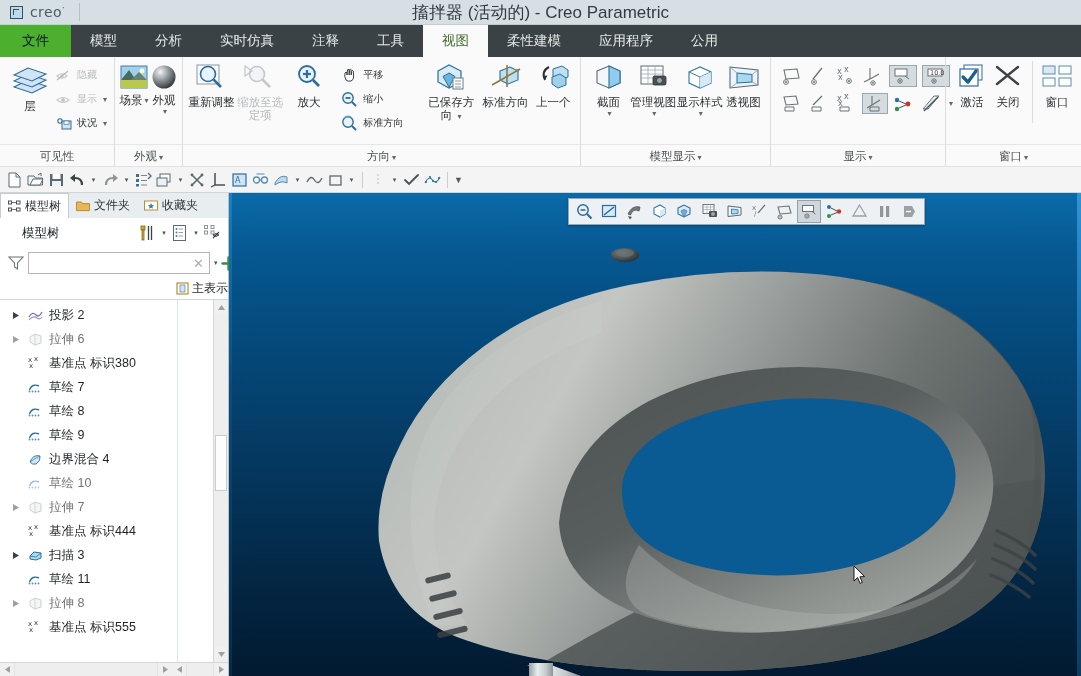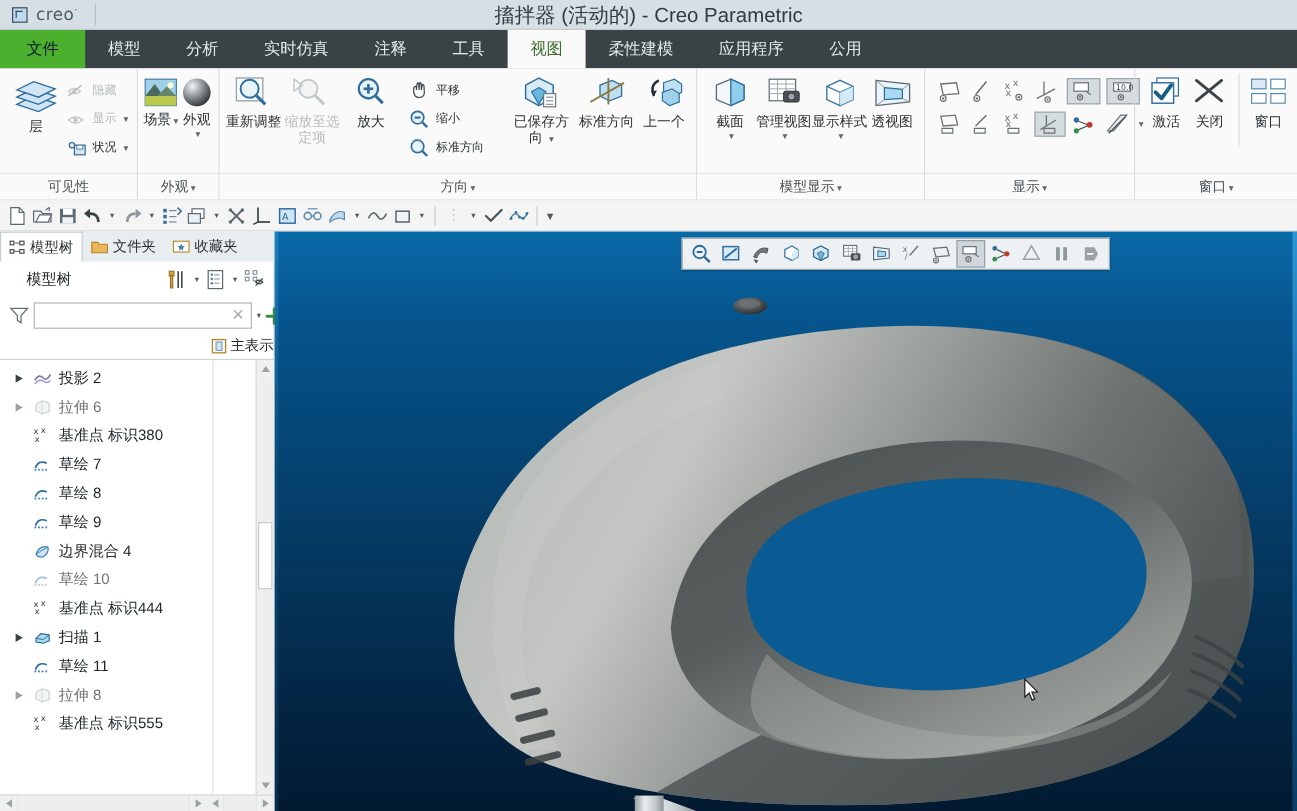--- a/index.html
+++ b/index.html
@@ -921,20 +921,34 @@
                   <g fill="#4a8ec0">
                     <circle cx="1.5" cy="11.5" r=".9"></circle>
                     <circle cx="4.5" cy="11.5" r=".9"></circle>
                     <circle cx="7.5" cy="11.5" r=".9"></circle>
                     <circle cx="10.5" cy="11.5" r=".9"></circle>
                   </g>
                 </svg>
               </span>
               <span class="tlbl">草绘 10</span>
             </div>
+            <div class="tnode dim">
+              <span class="texp">
+                <svg width="8" height="9" viewBox="0 0 8 9">
+                  <path d="M1 1 L7 4.5 L1 8Z" fill="#9aa0a3"></path>
+                </svg>
+              </span>
+              <span class="tico" style="opacity: 0.45;">
+                <svg width="15" height="14" viewBox="0 0 15 14">
+                  <path d="M2 5 L7 2 L13 4 L13 11 L7 13 L2 10Z" fill="#e6ecef" stroke="#8e9ba1" stroke-width="1"></path>
+                  <path d="M7 2 L7 13" stroke="#8e9ba1" stroke-width=".8"></path>
+                </svg>
+              </span>
+              <span class="tlbl">拉伸 7</span>
+            </div>
             <div class="tnode">
               <span class="texp"></span>
               <span class="tico">
                 <svg width="15" height="14" viewBox="0 0 15 14">
                   <g fill="#3b4245" font-size="7" font-family="DejaVu Sans">
                     <text x="0" y="6">x</text>
                     <text x="6" y="5">x</text>
                     <text x="1" y="12">x</text>
                   </g>
                 </svg>
@@ -946,21 +960,21 @@
                 <svg width="8" height="9" viewBox="0 0 8 9">
                   <path d="M1 1 L7 4.5 L1 8Z" fill="#3b4245"></path>
                 </svg>
               </span>
               <span class="tico">
                 <svg width="15" height="14" viewBox="0 0 15 14">
                   <path d="M2 8 L6 4 L13 5 L13 10 L8 12 L2 11Z" fill="#a8dced" stroke="#2d6d9e" stroke-width="1"></path>
                   <path d="M2 8 L8 9 L13 5" fill="none" stroke="#2d6d9e" stroke-width=".8"></path>
                 </svg>
               </span>
-              <span class="tlbl">扫描 1</span>
+              <span class="tlbl">扫描 3</span>
             </div>
             <div class="tnode">
               <span class="texp"></span>
               <span class="tico">
                 <svg width="15" height="14" viewBox="0 0 15 14">
                   <path d="M1.5 10 Q4 3 11 6" fill="none" stroke="#2d6d9e" stroke-width="1.4"></path>
                   <g fill="#4a8ec0">
                     <circle cx="1.5" cy="11.5" r=".9"></circle>
                     <circle cx="4.5" cy="11.5" r=".9"></circle>
                     <circle cx="7.5" cy="11.5" r=".9"></circle>

